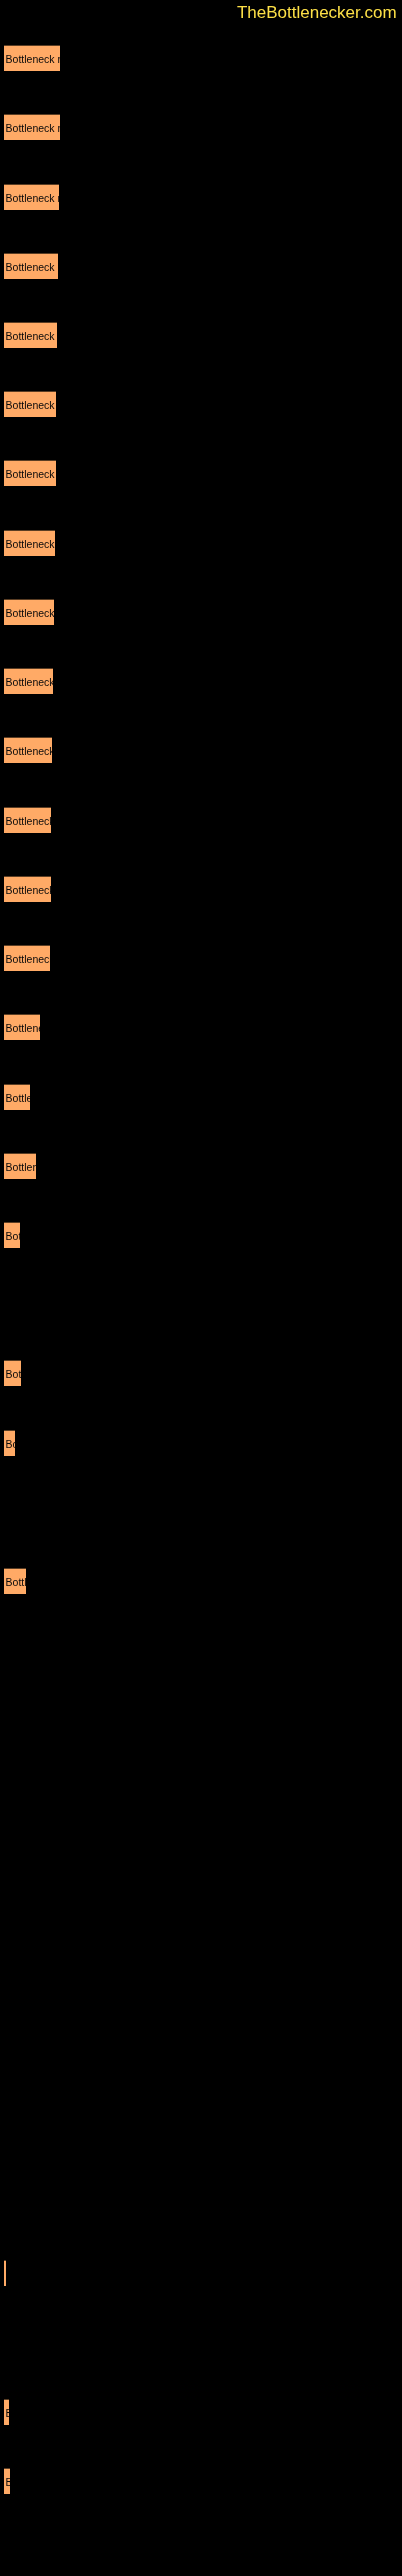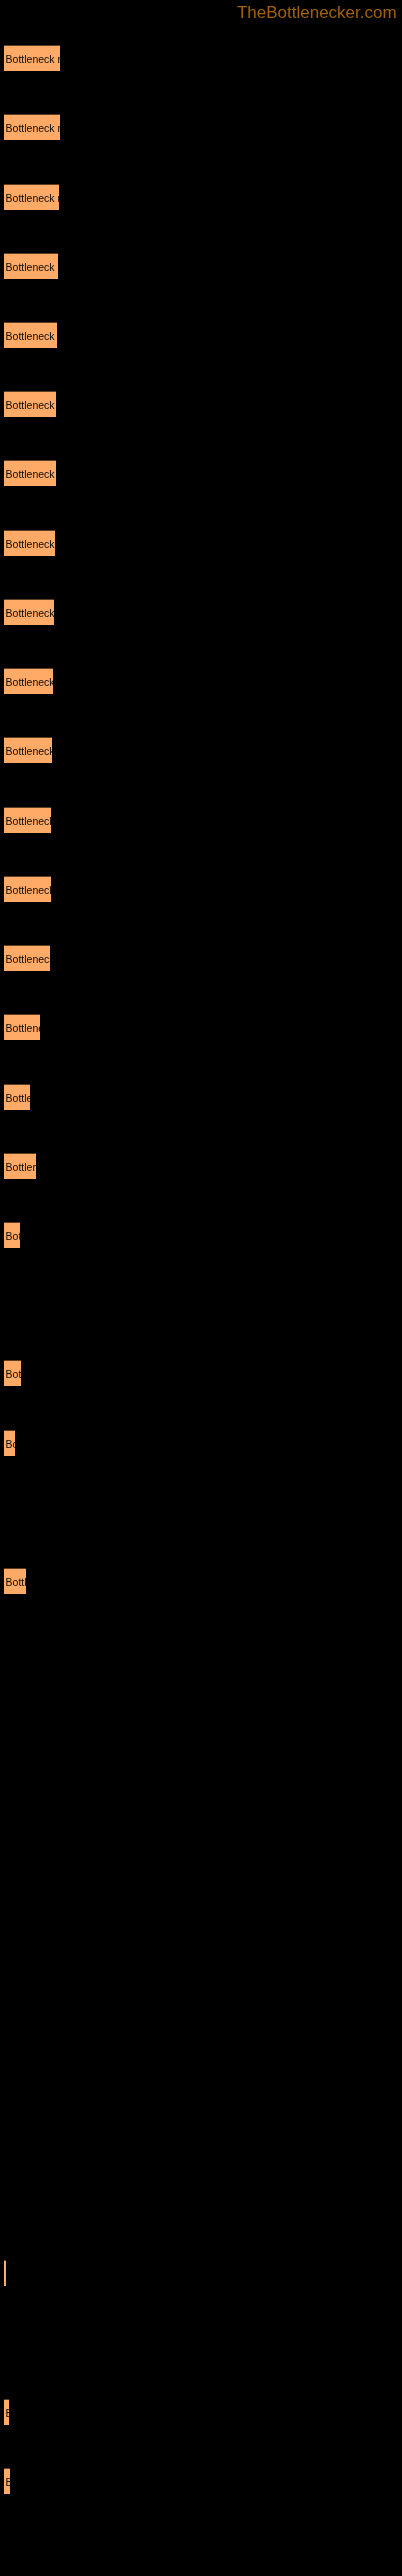--- a/index.html
+++ b/index.html
@@ -9,21 +9,21 @@
     font-family:"Liberation Sans","DejaVu Sans",sans-serif;
     background:#000;color:#fff;
   }
   #chart-root{position:absolute;left:0;top:0;width:403px;height:2576px;}
 
   .watermark{
     position:absolute;
     right:6.4px;top:1.6px;
     font-size:17px;
     line-height:21px;
-    color:#a16207;
+    color:#fde047;
     letter-spacing:0px;
     white-space:nowrap;
     font-family:"Liberation Sans","DejaVu Sans",sans-serif;
   }
 
   .bar-row{position:absolute;left:0;}
   .bar{
     position:absolute;left:4px;
     height:26px;
     background:#ffaa66;

